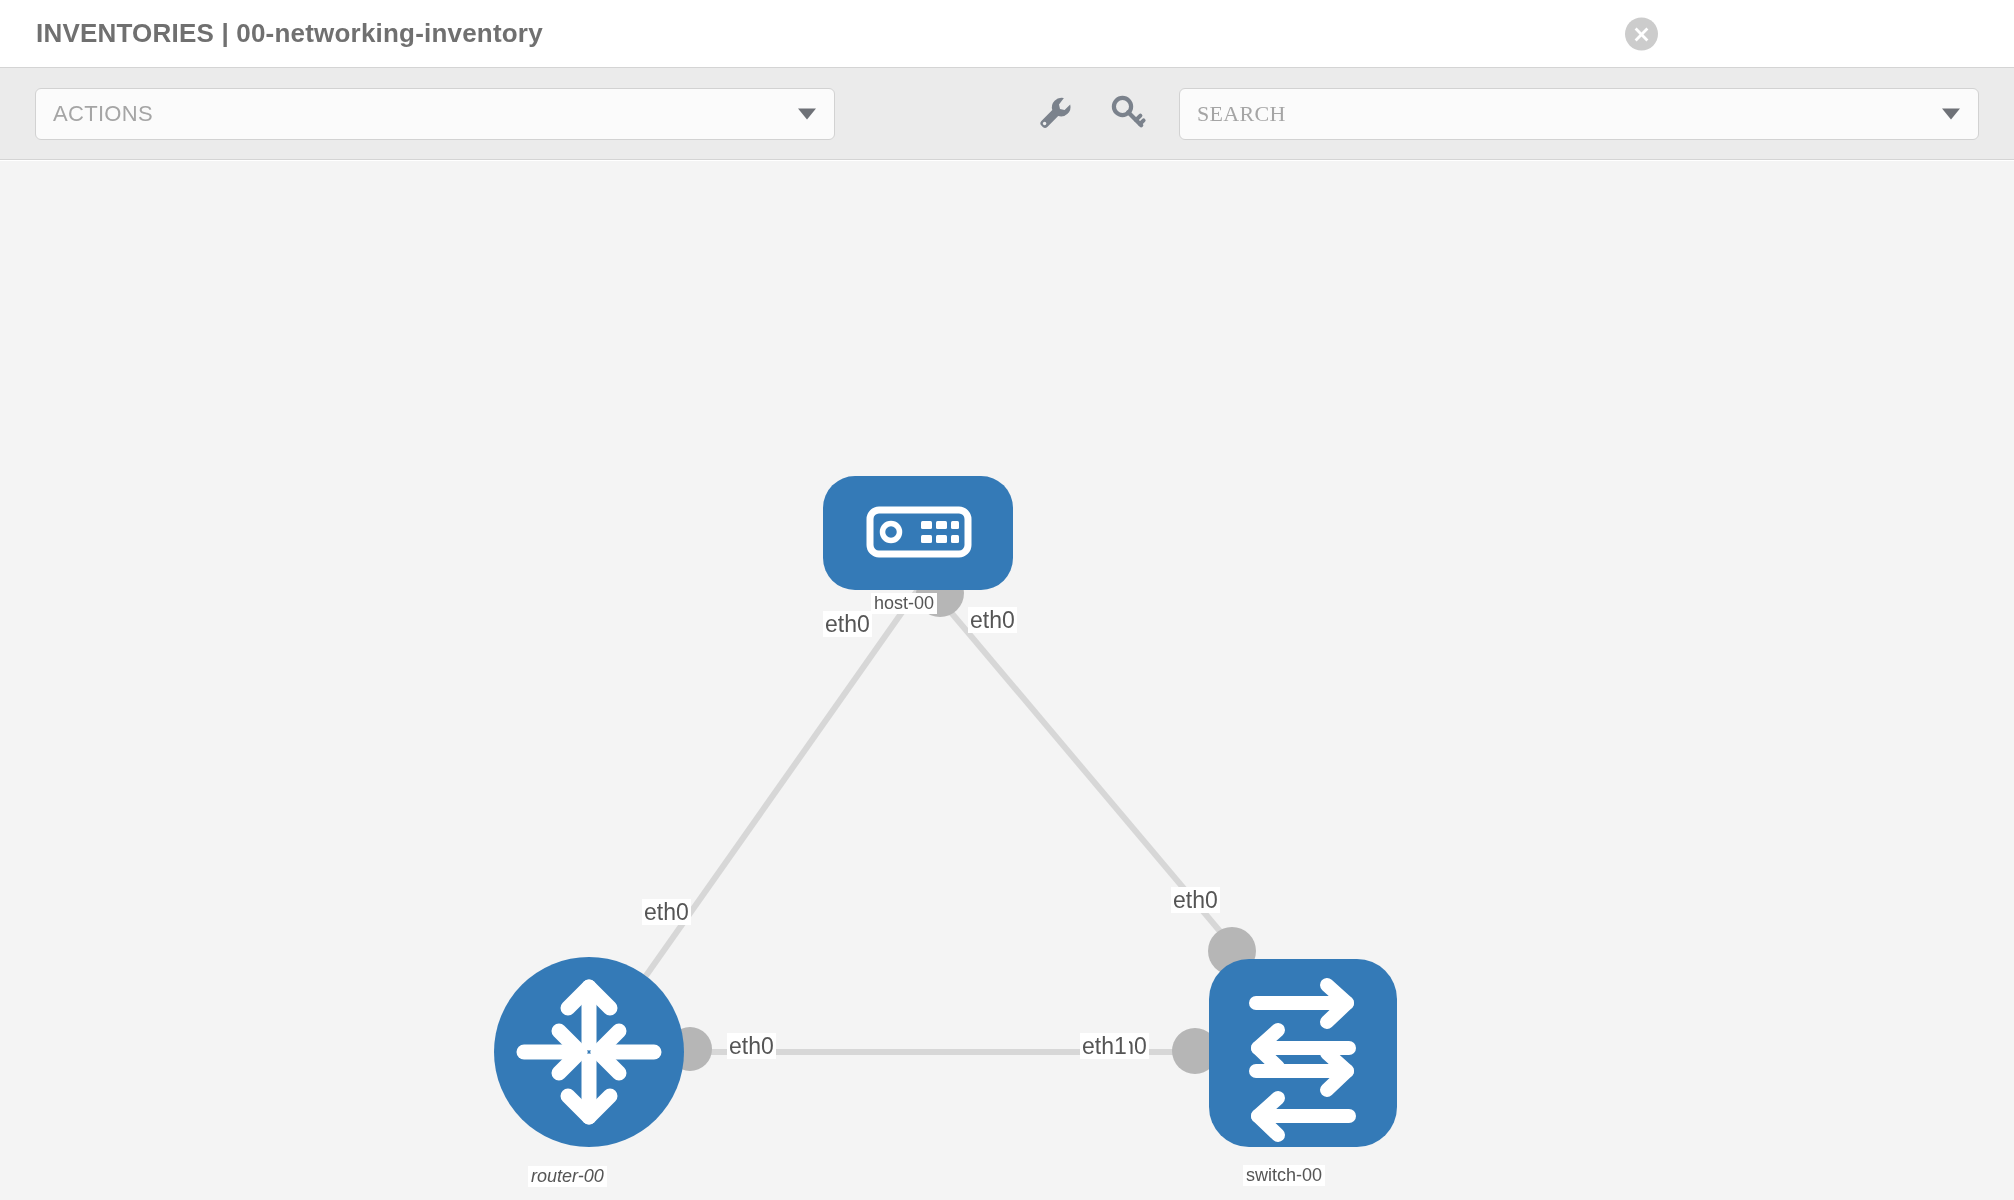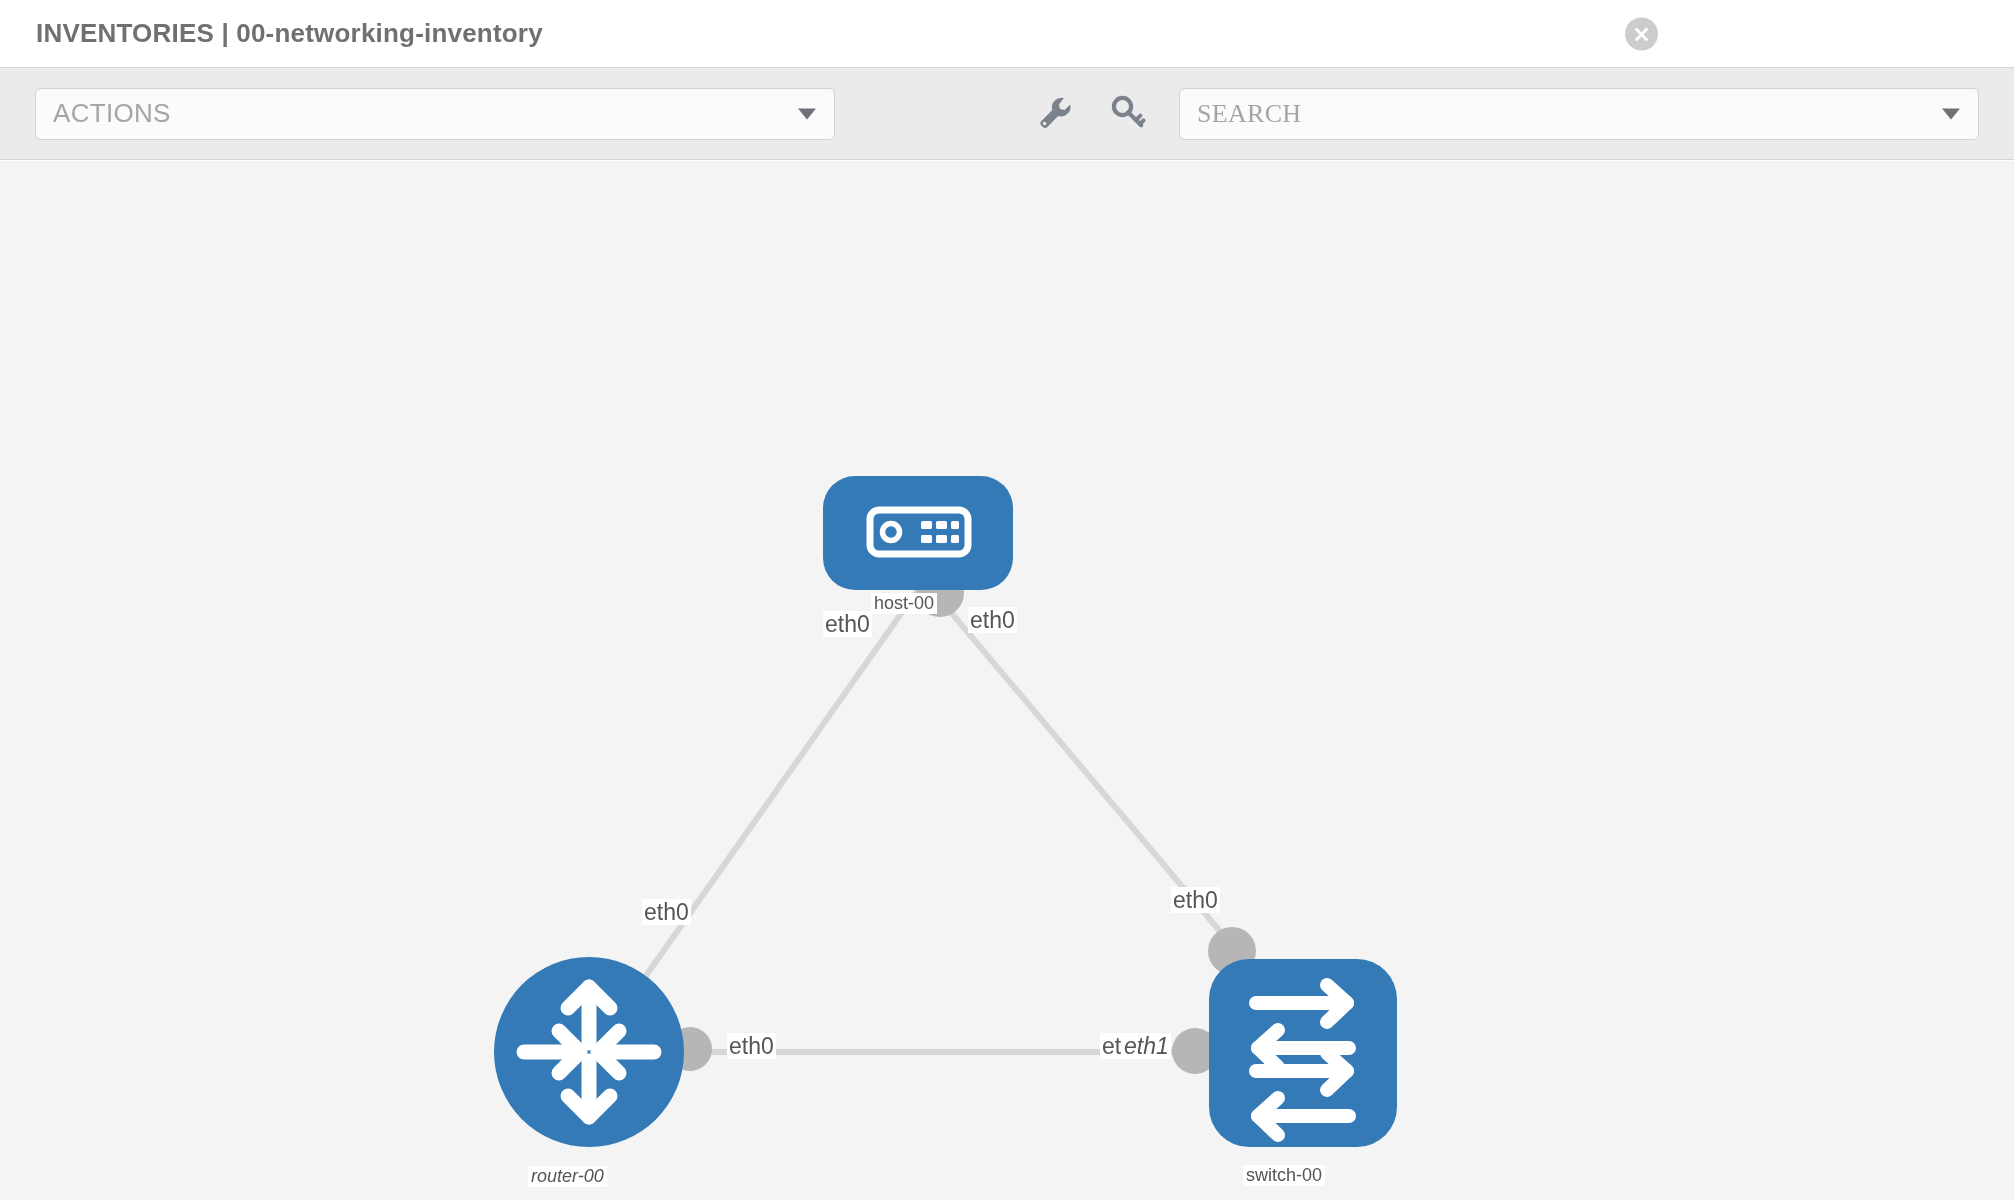--- a/index.html
+++ b/index.html
@@ -51,21 +51,21 @@
   .select-box {
     position: relative;
     background: #fbfbfb;
     border: 1px solid #d2d2d2;
     border-radius: 6px;
     height: 52px;
     display: flex; align-items: center;
     cursor: pointer;
   }
   .select-box .value {
-    font-size: 26px; color: #a5a5a5;
+    font-size: 22px; color: #a5a5a5;
     padding-left: 17px; letter-spacing: 0.3px;
     white-space: nowrap;
   }
   .caret {
     position: absolute; right: 18px; top: 50%;
     transform: translateY(-50%);
     width: 0; height: 0;
     border-left: 9px solid transparent;
     border-right: 9px solid transparent;
     border-top: 11px solid #6e7177;
@@ -218,16 +218,16 @@
     <div class="edge-label" style="left:968px; top:446px;">eth0</div>
 
     <div class="edge-label" style="left:642px; top:738px;">eth0</div>
 
     <div class="edge-label" style="left:1171px; top:726px;">eth0</div>
 
     <div class="edge-label" style="left:727px; top:872px;">eth0</div>
 
     <div class="edge-label" style="left:1100px; top:872px;">eth0</div>
 
-    <div class="edge-label" style="left:1122px; top:872px;font-style:italic;">eth1</div>
+    <div class="edge-label" style="left:1080px; top:872px;">eth1</div>
 
   </div>
 </div>
 
 </body></html>

